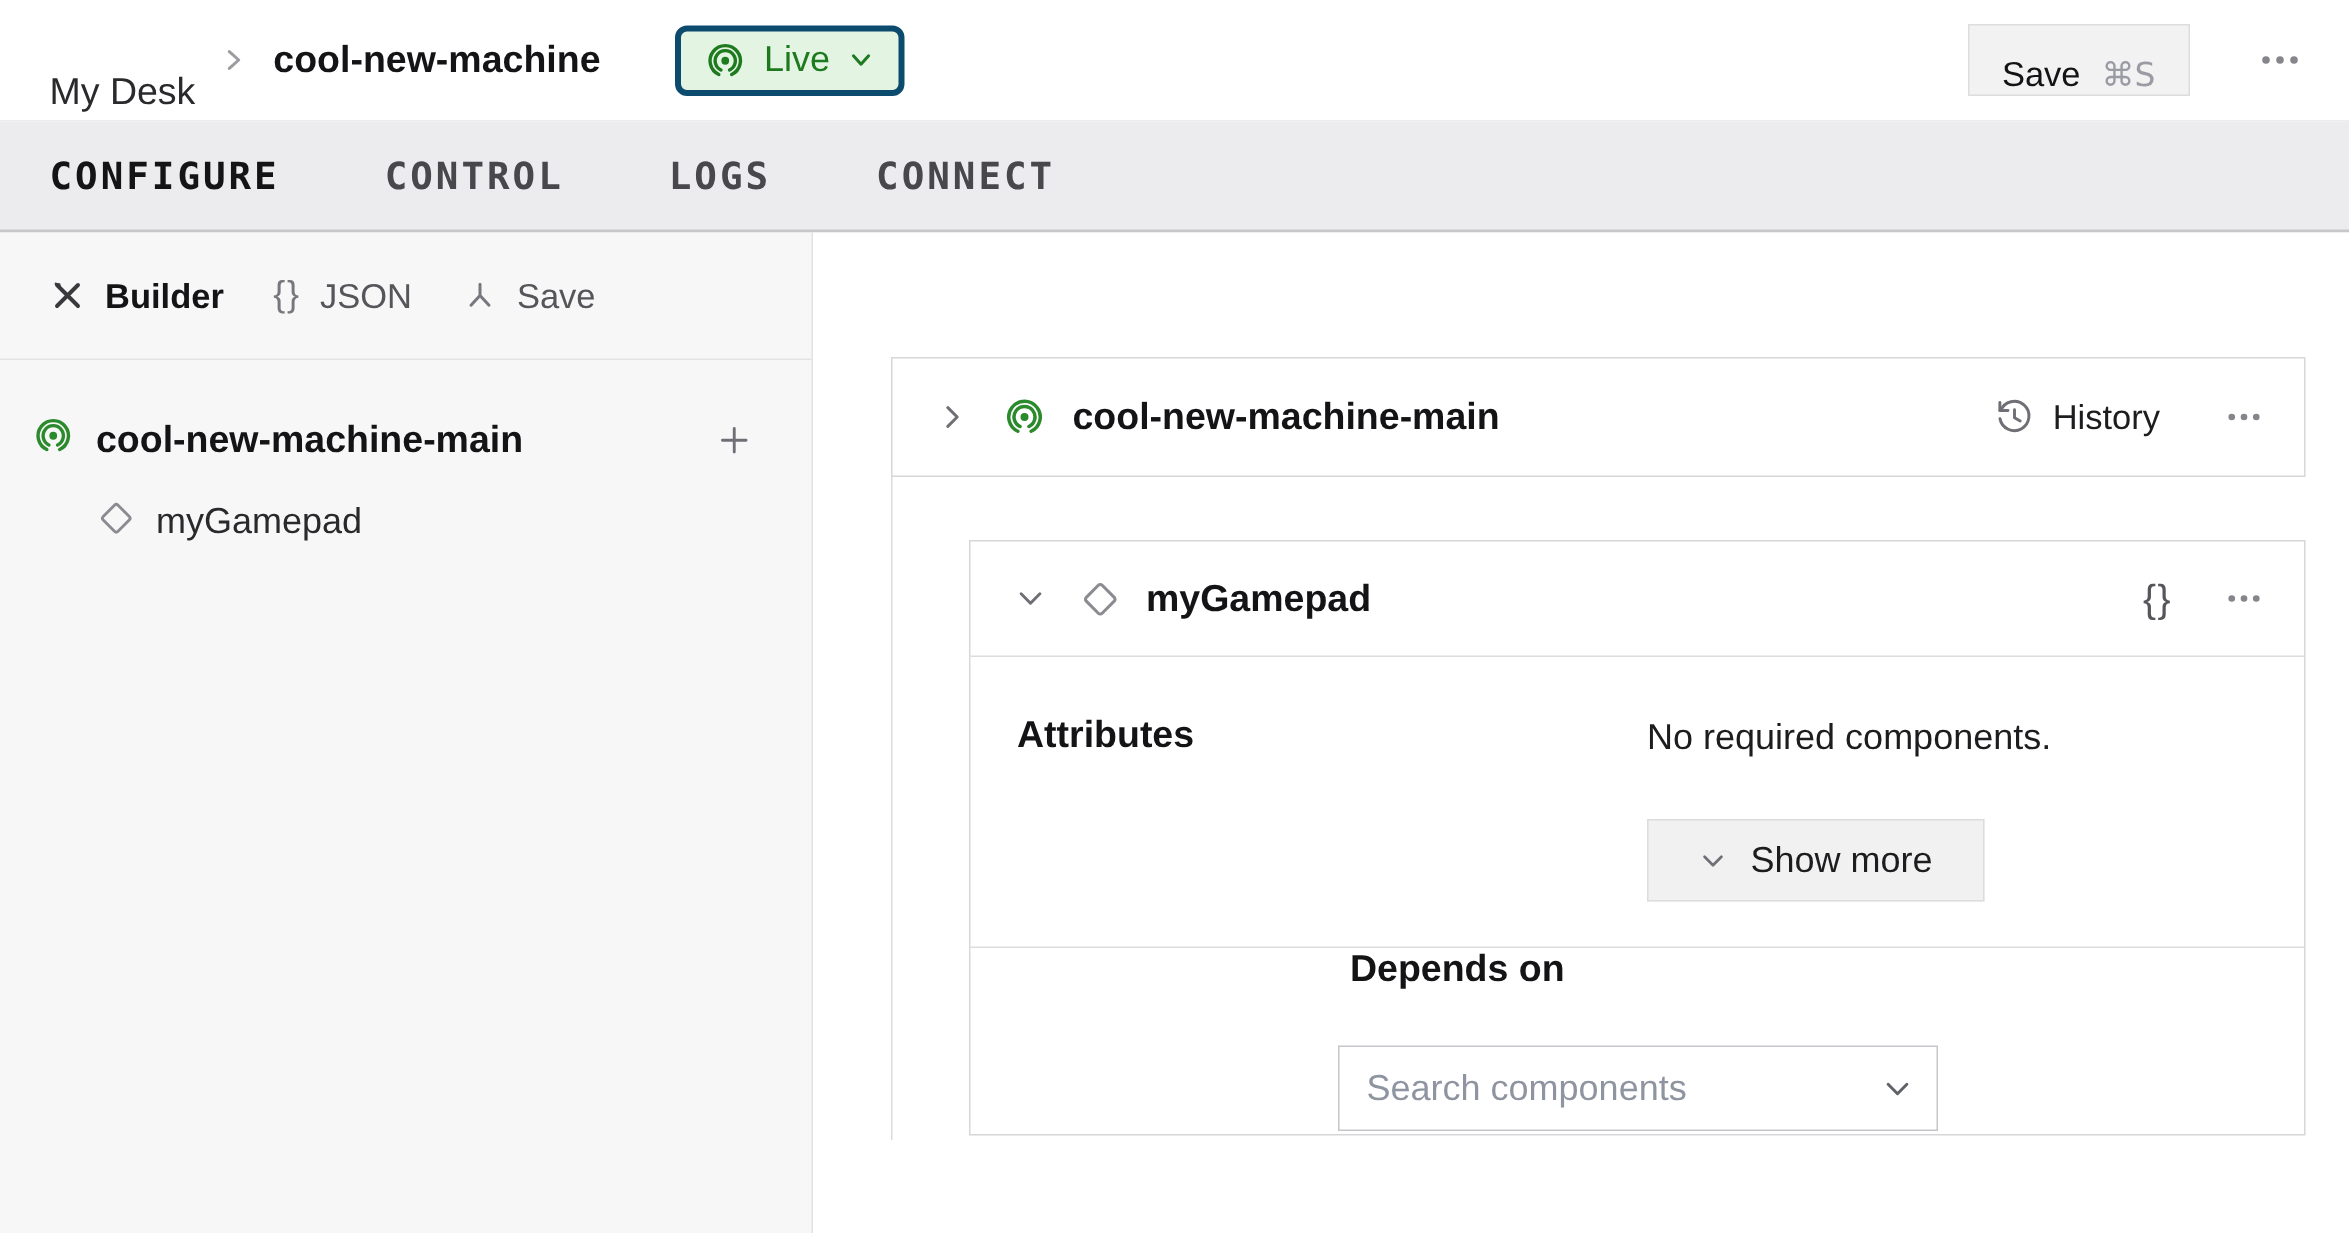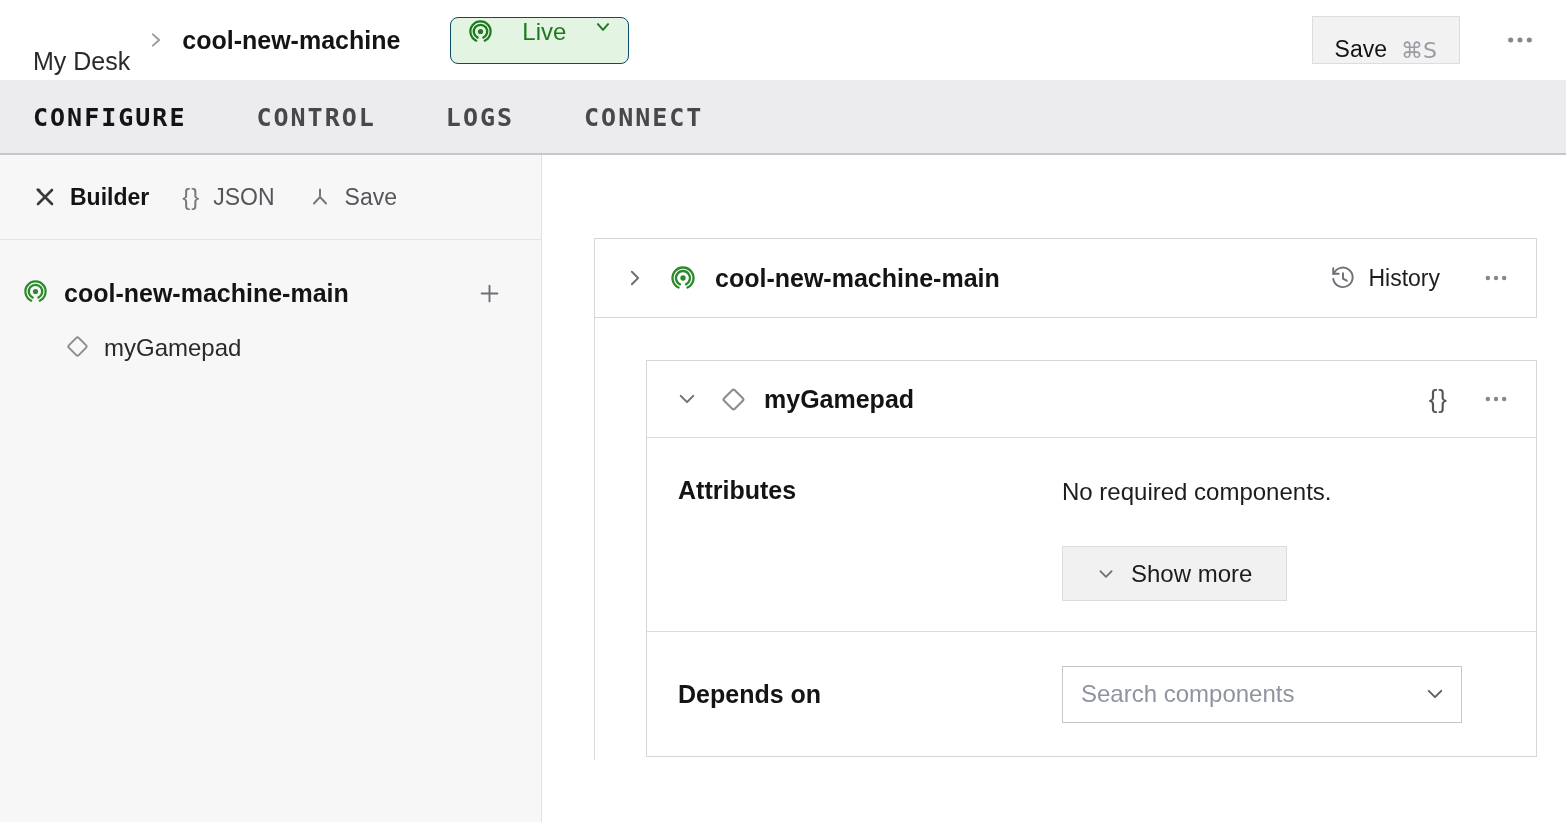--- a/index.html
+++ b/index.html
@@ -6,22 +6,22 @@
   html,body { width:1566px; height:824px; overflow:hidden; background:#fff;
               font-family:"Liberation Sans", sans-serif; color:#1b1b1d; }
 
   
   .top-header { height:81px; background:#fff; display:flex; align-items:center;
                 padding:0 30px 0 33px; border-bottom:1px solid #ececee; }
   .crumb-parent { font-size:25px; color:#2a2a2d; cursor:pointer;margin-top:43px; }
   .crumb-sep { margin:0 16px; color:#9b9ba0; display:flex; }
   .crumb-current { font-size:25px; font-weight:700; color:#141416; }
   .live-badge { margin-left:50px; height:47px; padding:0 16px; border-radius:8px;
-                background:#e3f4e3; border:1px solid #0c4a6e; display:flex;
-                align-items:flex-start; gap:28px; cursor:pointer; }
+                background:#e3f4e3; border:4px solid #0c4a6e; display:flex;
+                align-items:center; gap:12px; cursor:pointer; }
   .live-badge .label { font-size:24px; color:#1e7a1e; }
   .live-badge svg { display:block; }
   .hdr-right { margin-left:auto; display:flex; align-items:center; }
   .save-btn { height:48px; padding:0 22px; background:#f2f2f3; border:1px solid #dddde0;
               display:flex; align-items:flex-end; gap:14px; cursor:pointer; }
   .save-btn .save-label { font-size:23px; color:#141416; }
   .save-btn .save-shortcut { font-size:22px; color:#9b9ba3; font-family:"DejaVu Sans", sans-serif; }
   .kebab { color:#85858b; display:flex; align-items:center; cursor:pointer; background:none; border:none; }
   .hdr-kebab { margin-left:44px; }
 
@@ -77,31 +77,31 @@
   .comp-header .title { margin-left:16px; font-size:25px; font-weight:700; color:#141416; }
   .type-pill { margin-left:18px; height:37px; border:1px solid #e0e0e2; border-radius:20px;
                background:#f4f4f5; display:flex; align-items:center; overflow:hidden;
                font-size:22px; color:#2a2a2d; }
   .type-pill .seg { padding:0 20px; }
   .type-pill .seg-sep { display:flex; align-self:stretch; }
   .braces-btn { margin-left:auto; font-size:26px; color:#55555a; background:none; border:none;
                 cursor:pointer; letter-spacing:1px; }
   .comp-kebab { margin-left:34px; }
 
-  .section-row { display:flex; padding:0 30px 0 31px; }
+  .section-row { display:flex; padding:0 30px 0 31px;gap:36px; }
   .attrs-row { height:194px; padding-top:38px; border-bottom:1px solid #dcdcde; }
   .section-label { width:384px; flex-shrink:0; font-size:25px; font-weight:700; color:#141416; }
   .attrs-content { display:flex; flex-direction:column; align-items:flex-start; }
   .empty-text { font-size:24px; color:#1d1d1f; margin-top:2px; }
   .show-more-btn { margin-top:40px; height:55px; padding:0 34px; background:#f1f1f2;
                    border:1px solid #dcdcde; display:flex; align-items:center; gap:16px;
                    font-size:24px; color:#1d1d1f; cursor:pointer; font-family:inherit; }
   .show-more-btn .icon { color:#6f6f75; display:flex; }
 
-  .depends-row { height:124px; align-items:center; }
+  .depends-row { height:124px; align-items:center;flex-direction:column; }
   .select-box { width:400px; height:57px; border:1px solid #c6c6ca; background:#fff;
                 display:flex; align-items:center; padding:0 16px 0 18px; cursor:pointer; }
   .select-box input { border:none; outline:none; background:transparent; flex:1; min-width:0;
                       font-size:24px; font-family:Liberation Sans, sans-serif; color:#2a2a2d; }
   .select-box input::placeholder { color:#8e94a0; }
   .select-box .icon { color:#5f6368; display:flex; }
 </style>
 </head>
 <body>
 

